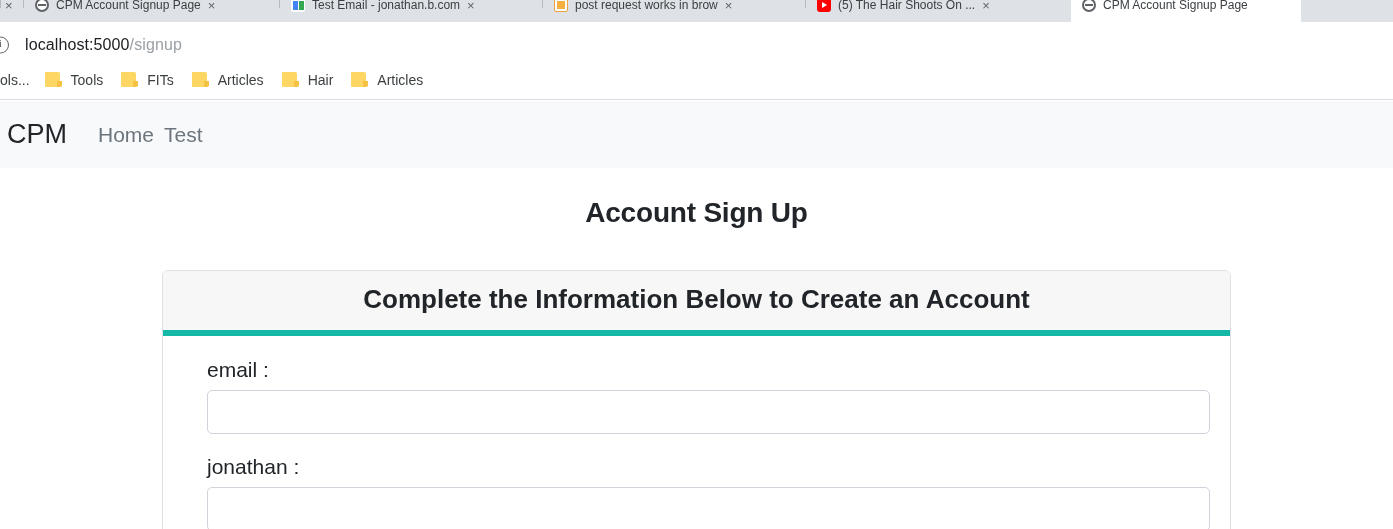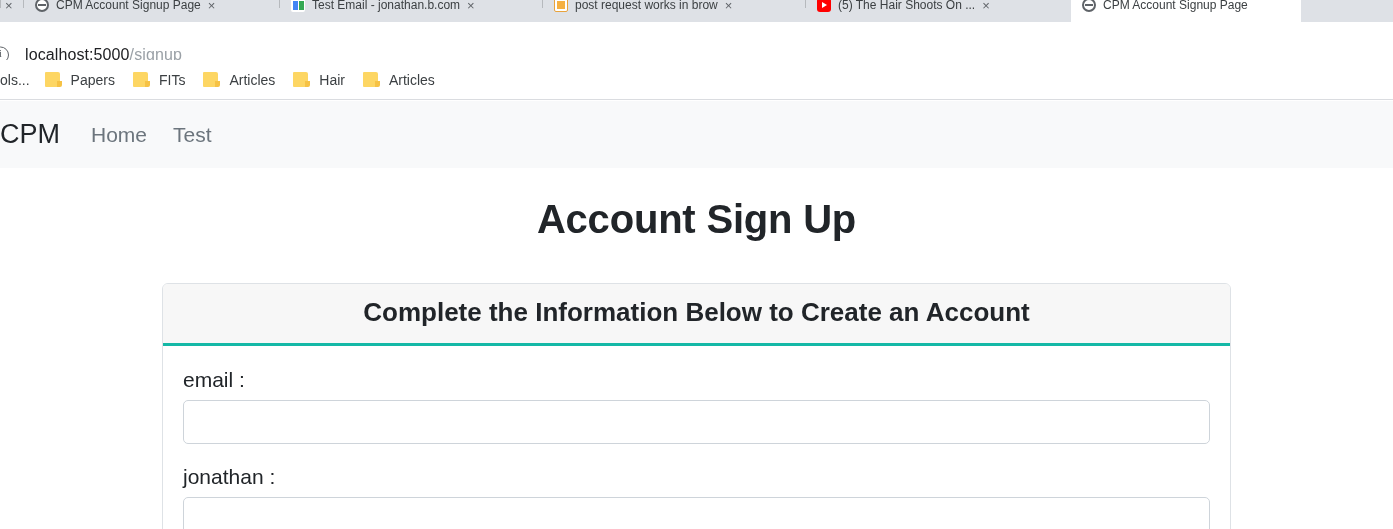--- a/index.html
+++ b/index.html
@@ -101,21 +101,21 @@
   .fav-yt::after {
     content: ""; width: 0; height: 0;
     border-left: 5px solid #fff;
     border-top: 3px solid transparent;
     border-bottom: 3px solid transparent;
     margin-left: 1px;
   }
 
   
   .urlbar {
-    position: absolute; top: 36px; left: 0;
+    position: absolute; top: 26px; left: 0;
     width: 1289px; height: 38px;
     background: #ffffff;
     display: flex; align-items: center;
   }
   .url-info-icon {
     position: absolute; left: -8px; top: 50%;
     transform: translateY(-50%);
     width: 17px; height: 17px;
     border: 1.5px solid #5f6368;
     border-radius: 50%;
@@ -177,67 +177,68 @@
     position: absolute; top: 101px; left: 0;
     width: 1393px; height: 428px;
     background: #ffffff;
     overflow: hidden;
   }
 
   .navbar {
     height: 67px;
     background: #f8f9fa;
     display: flex; align-items: center;
+    padding-left: 7px;
   }
   .navbar-brand {
     font-size: 27px;
     color: #212529;
     margin-right: 31px;
     line-height: 1;
     font-weight: 400;
   }
-  .nav-links { display: flex; align-items: center; gap: 26px; }
+  .nav-links { display: flex; align-items: center; gap: 10px; }
   .nav-link {
     font-size: 21px;
     color: #6c757d;
     line-height: 1;
     font-weight: 400;
   }
 
   .content { padding-top: 0; }
 
   .page-title {
     text-align: center;
-    font-size: 40px;
+    font-size: 28px;
     font-weight: bold;
     color: #212529;
     margin-top: 29px;
     letter-spacing: -0.2px;
   }
 
   .card {
     width: 1069px;
     margin: 41px auto 0 auto;
     border: 1px solid #dee2e6;
     border-radius: 6px;
     background: #fff;
     overflow: hidden;
   }
   .card-header {
     background: #f7f7f7;
-    border-bottom: 3px solid #14b8a6;
+    border-bottom: 6px solid #14b8a6;
     text-align: center;
     padding: 13px 10px 15px 10px;
     font-size: 26px;
     font-weight: bold;
     color: #212529;
   }
   .card-body { padding: 22px 20px 20px 20px; }
 
-  .form-group { margin-bottom: 21px; }
+  .form-group { margin-bottom: 21px; margin-left: 24px; }
   .form-label {
     display: block;
     font-size: 21px;
     color: #212529;
     margin-bottom: 9px;
     line-height: 1.1;
   }
   .form-control {
     display: block;
     width: 100%;
@@ -308,21 +309,21 @@
     <span class="url-info-icon"></span>
     <span class="url-text"><span class="url-host">localhost:5000</span><span>/signup</span></span>
   </div>
 
   <div class="bookmarks">
     <div class="bm" style="padding-left:0;padding-right:6px;">
       <span>ols...</span>
     </div>
     <div class="bm">
       <span class="folder-icon"></span>
-      <span>Papers</span>
+      <span>Tools</span>
     </div>
     <div class="bm">
       <span class="folder-icon"></span>
       <span>FITs</span>
     </div>
     <div class="bm">
       <span class="folder-icon"></span>
       <span>Articles</span>
     </div>
     <div class="bm">

